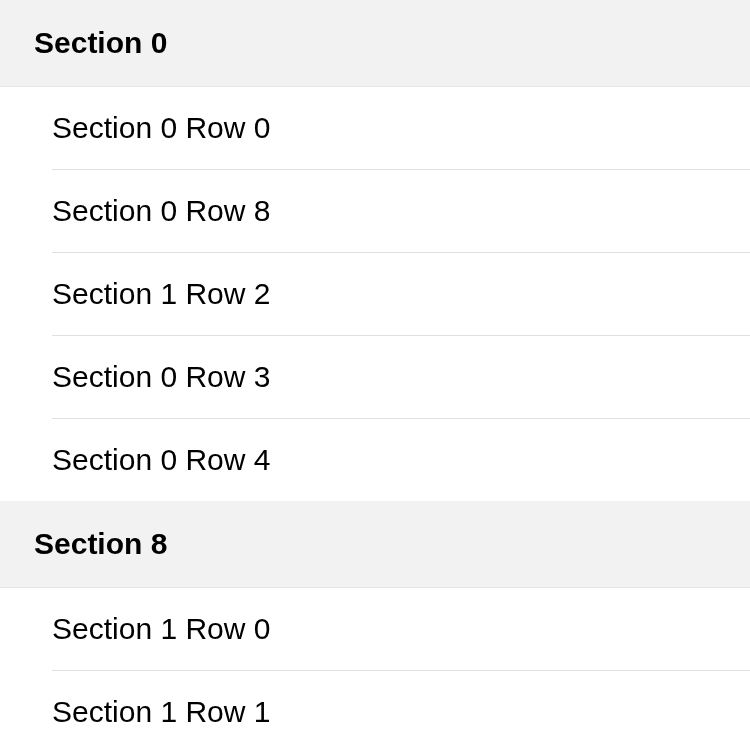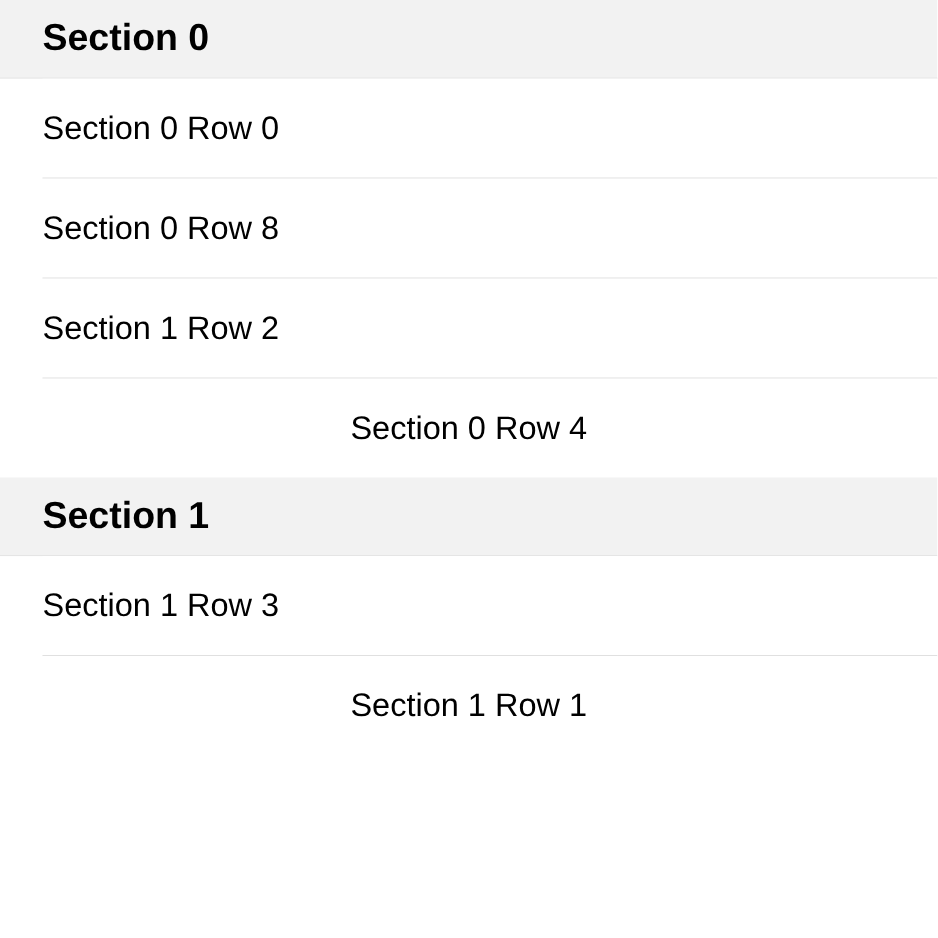--- a/index.html
+++ b/index.html
@@ -12,73 +12,75 @@
       background: #ffffff;
       width: 750px;
       height: 750px;
       overflow: hidden;
     }
     .table-view {
       width: 100%;
     }
     .section-header {
       background: #f2f2f2;
-      padding: 14px 34px;
+      padding: 26px 34px;
       font-size: 30px;
       font-weight: 700;
       color: #000000;
       border-bottom: 1px solid #e5e5e5;
     }
     .row {
       background: #ffffff;
       padding: 24px 34px;
-      font-size: 26px;
+      font-size: 30px;
       font-weight: 400;
       color: #000000;
       border-bottom: 1px solid #e0e0e0;
-      margin-left: 34px;
+      margin-left: 52px;
       padding-left: 0;
     }
     .row-wrapper {
       background: #ffffff;
     }
     .row-wrapper:last-child .row {
       border-bottom: none;
     }
     .section .row-wrapper:last-of-type .row {
       border-bottom: none;
-      text-align: center;
     }
   </style>
 </head>
 <body>
 
 <div class="table-view">
 
   <div class="section">
     <div class="section-header">Section 0</div>
 
     <div class="row-wrapper">
       <div class="row">Section 0 Row 0</div>
     </div>
     <div class="row-wrapper">
       <div class="row">Section 0 Row 8</div>
     </div>
     <div class="row-wrapper">
       <div class="row">Section 1 Row 2</div>
     </div>
     <div class="row-wrapper">
+      <div class="row">Section 0 Row 3</div>
+    </div>
+    <div class="row-wrapper">
       <div class="row" style="border-bottom:none;">Section 0 Row 4</div>
     </div>
   </div>
 
   <div class="section">
-    <div class="section-header">Section 1</div>
+    <div class="section-header">Section 8</div>
 
     <div class="row-wrapper">
-      <div class="row">Section 1 Row 3</div>
+      <div class="row">Section 1 Row 0</div>
     </div>
     <div class="row-wrapper">
       <div class="row">Section 1 Row 1</div>
     </div>
   </div>
 
 </div>
 
 </body></html>

